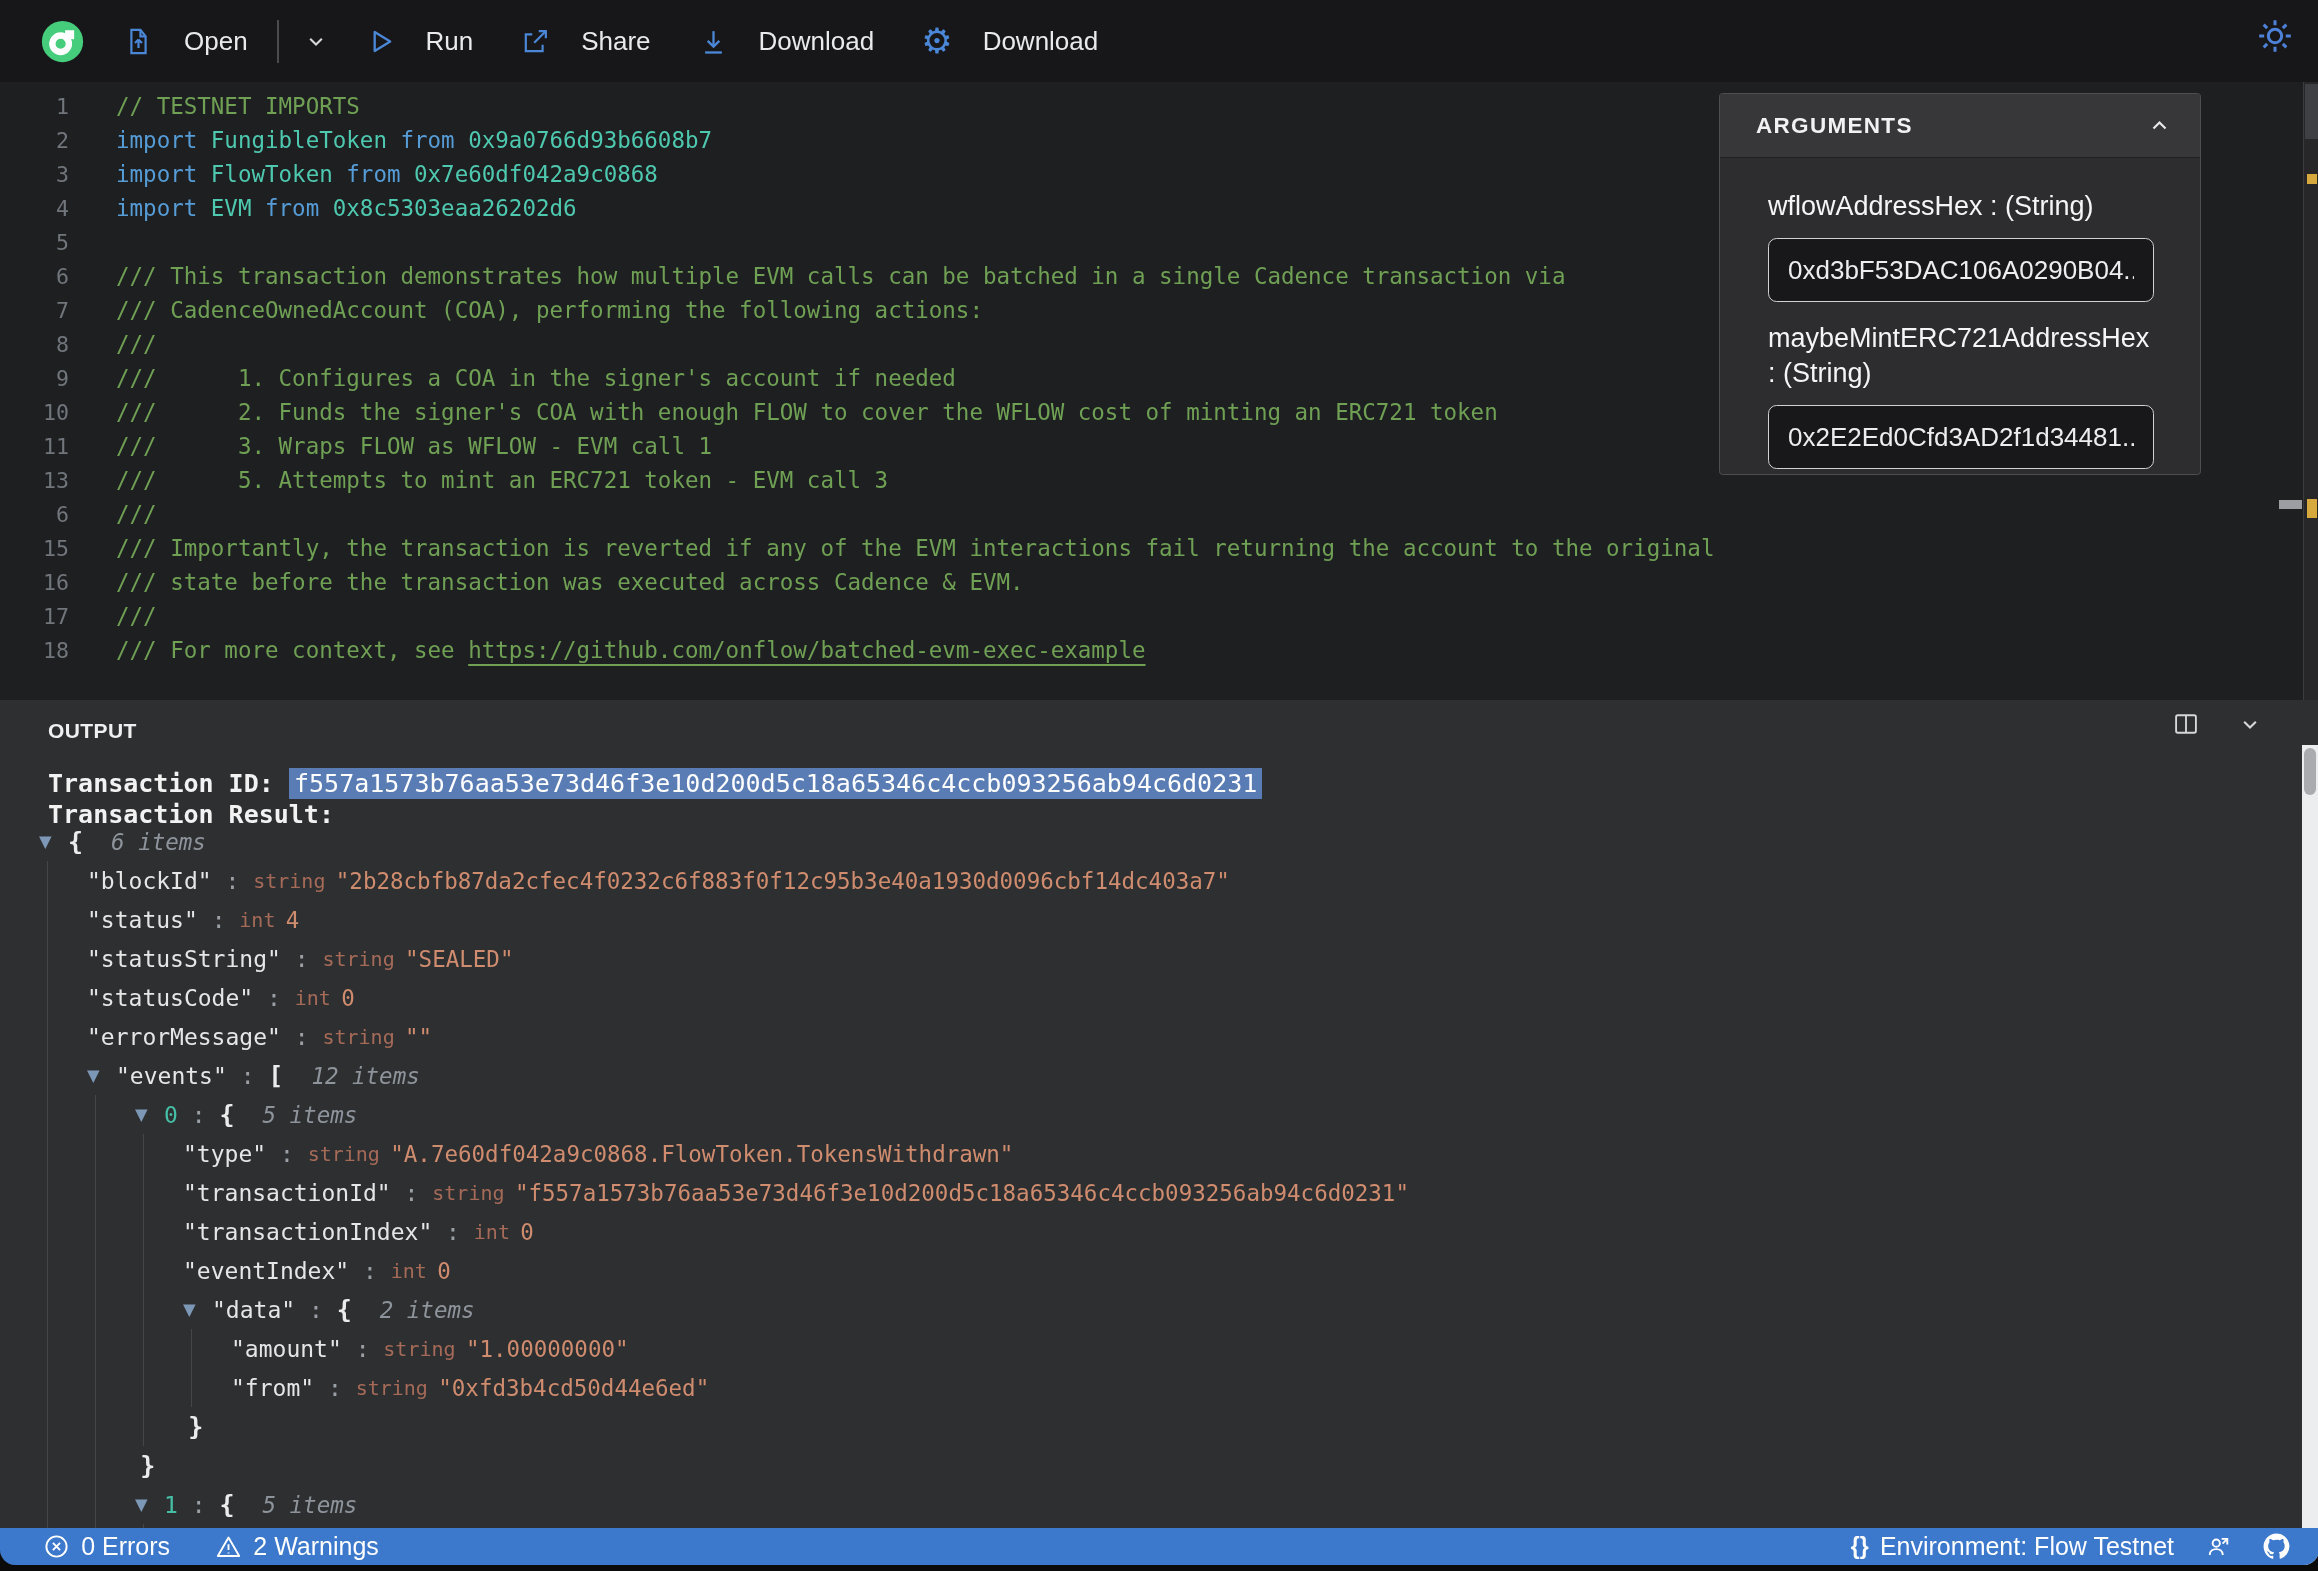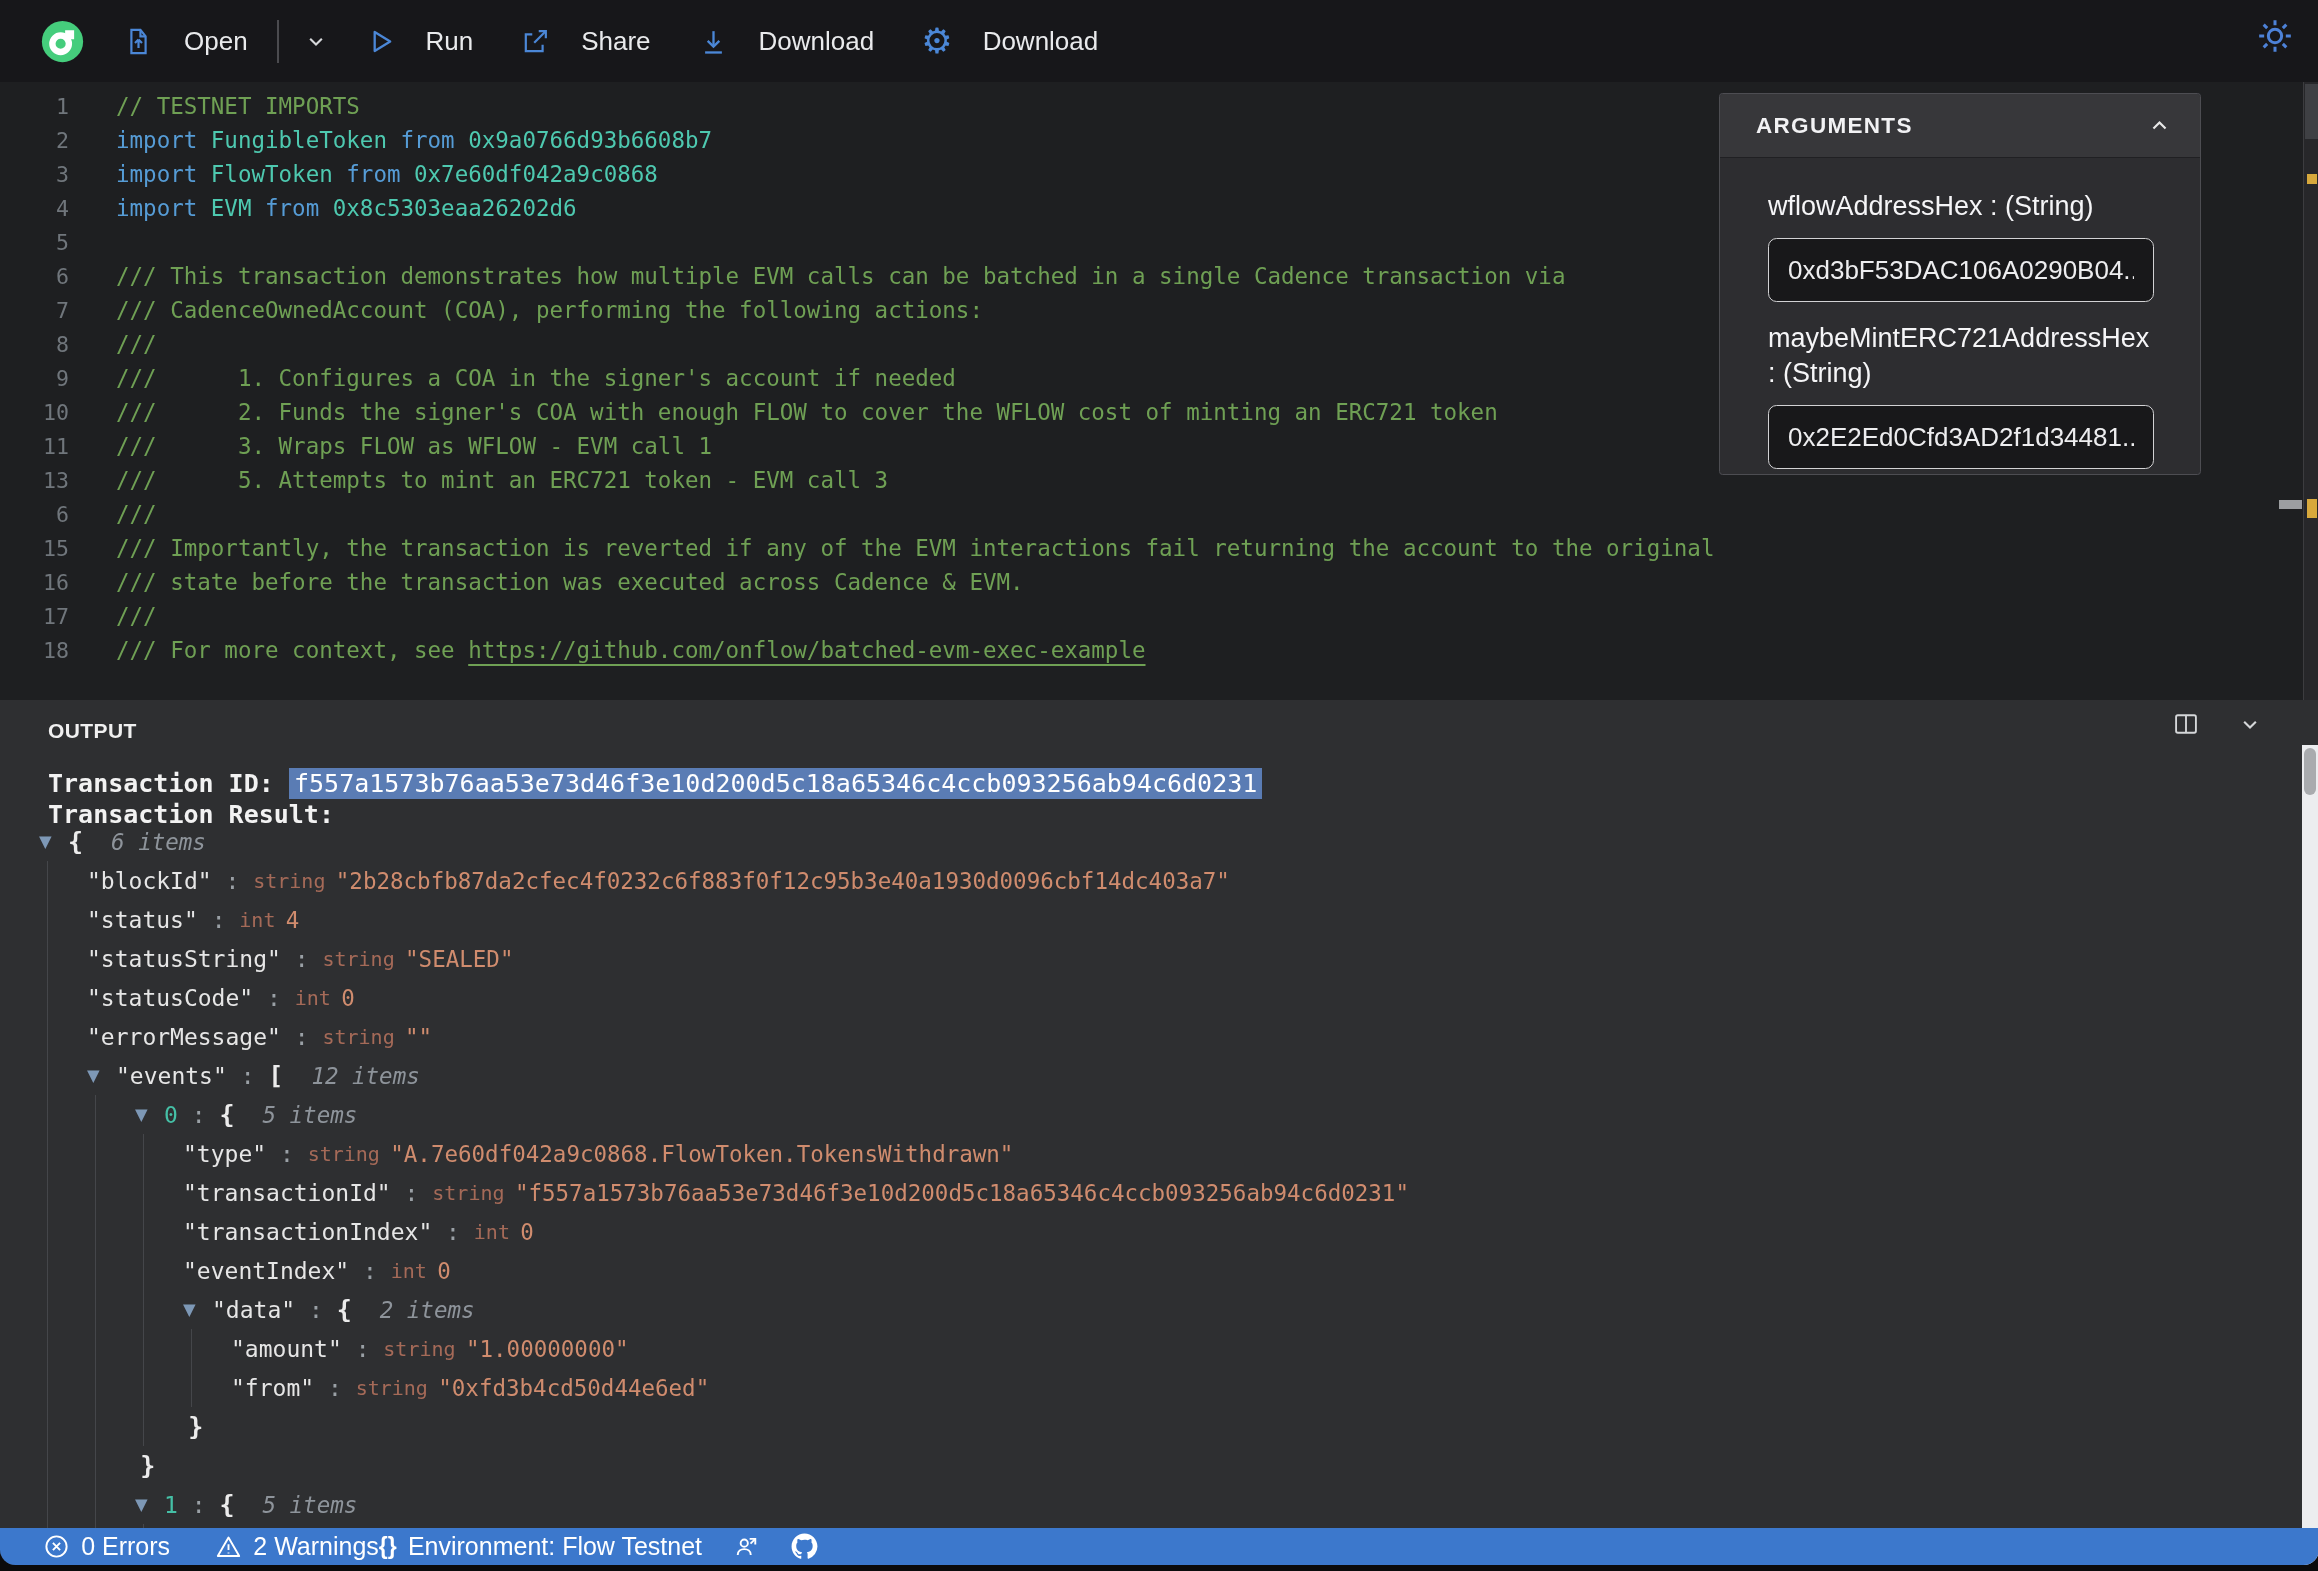--- a/index.html
+++ b/index.html
@@ -67,21 +67,21 @@
   .idx{color:var(--json-index);font-size:23px;}
   .colon{color:var(--json-colon);font-size:23px;}
   .tname{color:var(--json-type);font-size:20px;margin-right:10.4px;}
   .tval{color:var(--json-value);font-size:22.5px;}
   .brace{color:var(--json-brace);font-size:25px;font-weight:bold;}
   .count{color:var(--json-count);font-size:22.5px;font-style:italic;margin-left:28px;}
   .out-scroll{position:absolute;right:0;top:45px;bottom:0;width:17.3px;background:var(--scroll-track);}
   .out-scroll-thumb{position:absolute;left:2.6px;right:2.6px;top:2.6px;height:47px;border-radius:7px;background:var(--scroll-thumb);}
 
   
-  .statusbar{position:absolute;left:0;top:1528px;width:2319px;height:37px;background:var(--statusbar-bg);display:flex;align-items:center;justify-content:flex-start;color:#ffffff;font-size:25px;}
+  .statusbar{position:absolute;left:0;top:1528px;width:2319px;height:37px;background:var(--statusbar-bg);display:flex;align-items:center;justify-content:space-between;color:#ffffff;font-size:25px;}
   .sb-left,.sb-right{display:flex;align-items:center;height:100%;}
   .sb-left{padding-left:43px;gap:45px;}
   .sb-right{padding-right:29px;gap:31px;}
   .sb-item{display:flex;align-items:center;gap:11.2px;cursor:pointer;height:100%;}
   .sb-item svg{width:27px;height:27px;}
   .braces-glyph{font-size:23px;font-weight:bold;}
 </style>
 </head>
 <body>
 

